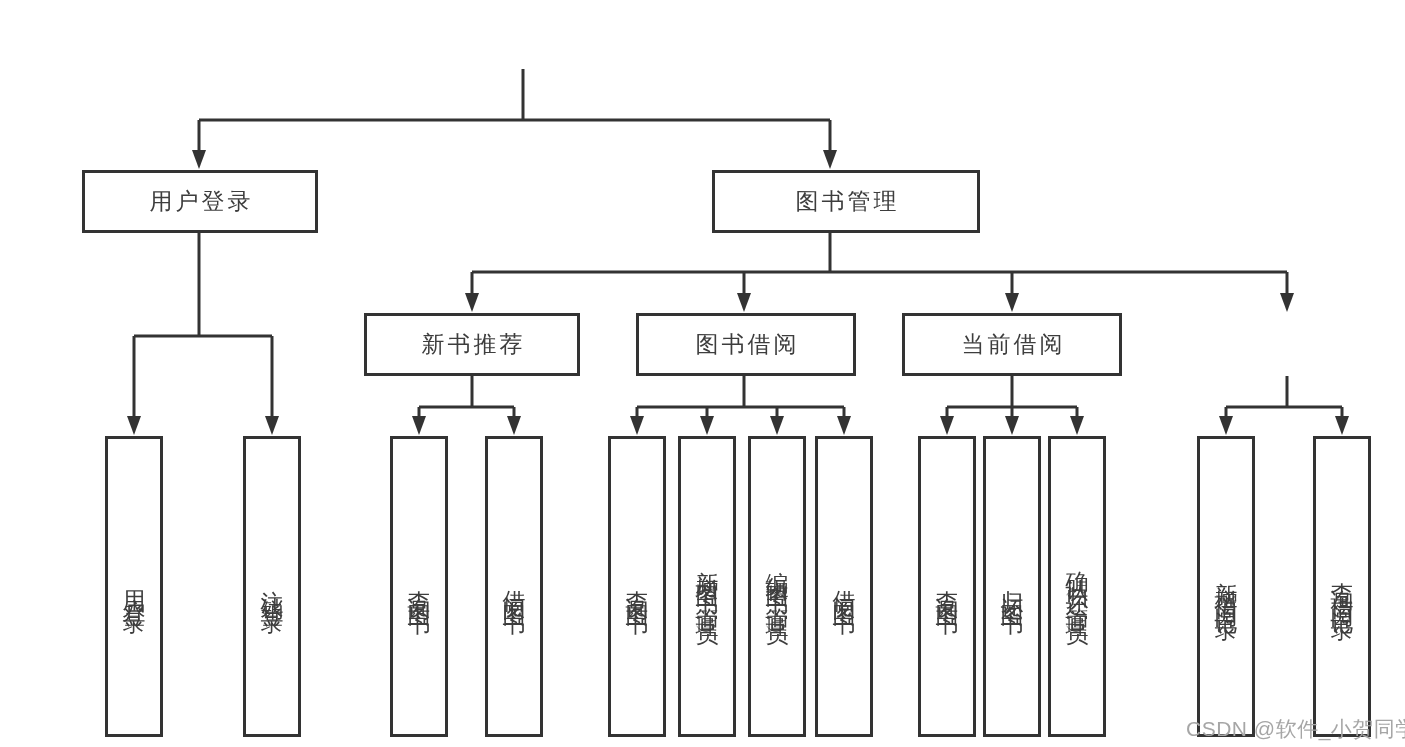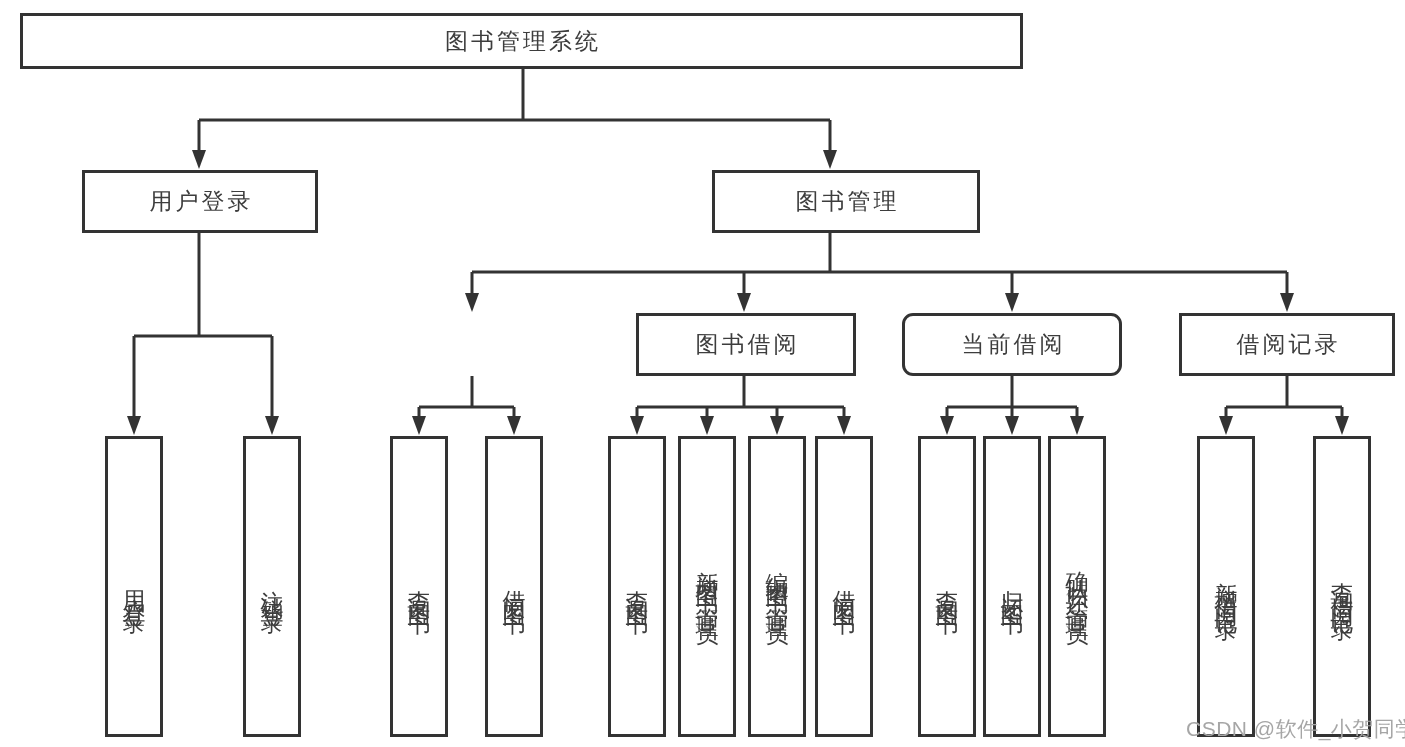--- a/index.html
+++ b/index.html
@@ -116,39 +116,36 @@
 
       <g>
         <path d="M1287,376 V407"></path>
         <path d="M1226,407 H1342"></path>
         <path d="M1226,407 V417" marker-end="url(#arr)"></path>
         <path d="M1342,407 V417" marker-end="url(#arr)"></path>
       </g>
     </g>
   </svg>
 
-  <div class="node" style="left:20px; top:13px; width:1003px; height:56px;">
-    <span class="hlabel">图书管理系统</span>
-  </div>
 
   <div class="node" style="left:82px; top:170px; width:236px; height:63px;">
     <span class="hlabel">用户登录</span>
   </div>
   <div class="node" style="left:712px; top:170px; width:268px; height:63px;">
     <span class="hlabel">图书管理</span>
   </div>
 
+  <div class="node" style="left:364px; top:313px; width:216px; height:63px;">
+    <span class="hlabel">新书推荐</span>
+  </div>
   <div class="node" style="left:636px; top:313px; width:220px; height:63px;">
     <span class="hlabel">图书借阅</span>
   </div>
-  <div class="node" style="left:902px; top:313px; width:220px; height:63px;border-radius:11px;">
+  <div class="node" style="left:902px; top:313px; width:220px; height:63px;">
     <span class="hlabel">当前借阅</span>
-  </div>
-  <div class="node" style="left:1179px; top:313px; width:216px; height:63px;">
-    <span class="hlabel">借阅记录</span>
   </div>
 
   <div class="node leaf" style="left:105px; top:436px; width:58px; height:301px;">
     <span class="vlabel">用户登录</span>
   </div>
   <div class="node leaf" style="left:243px; top:436px; width:58px; height:301px;">
     <span class="vlabel">注销登录</span>
   </div>
 
   <div class="node leaf" style="left:390px; top:436px; width:58px; height:301px;">

